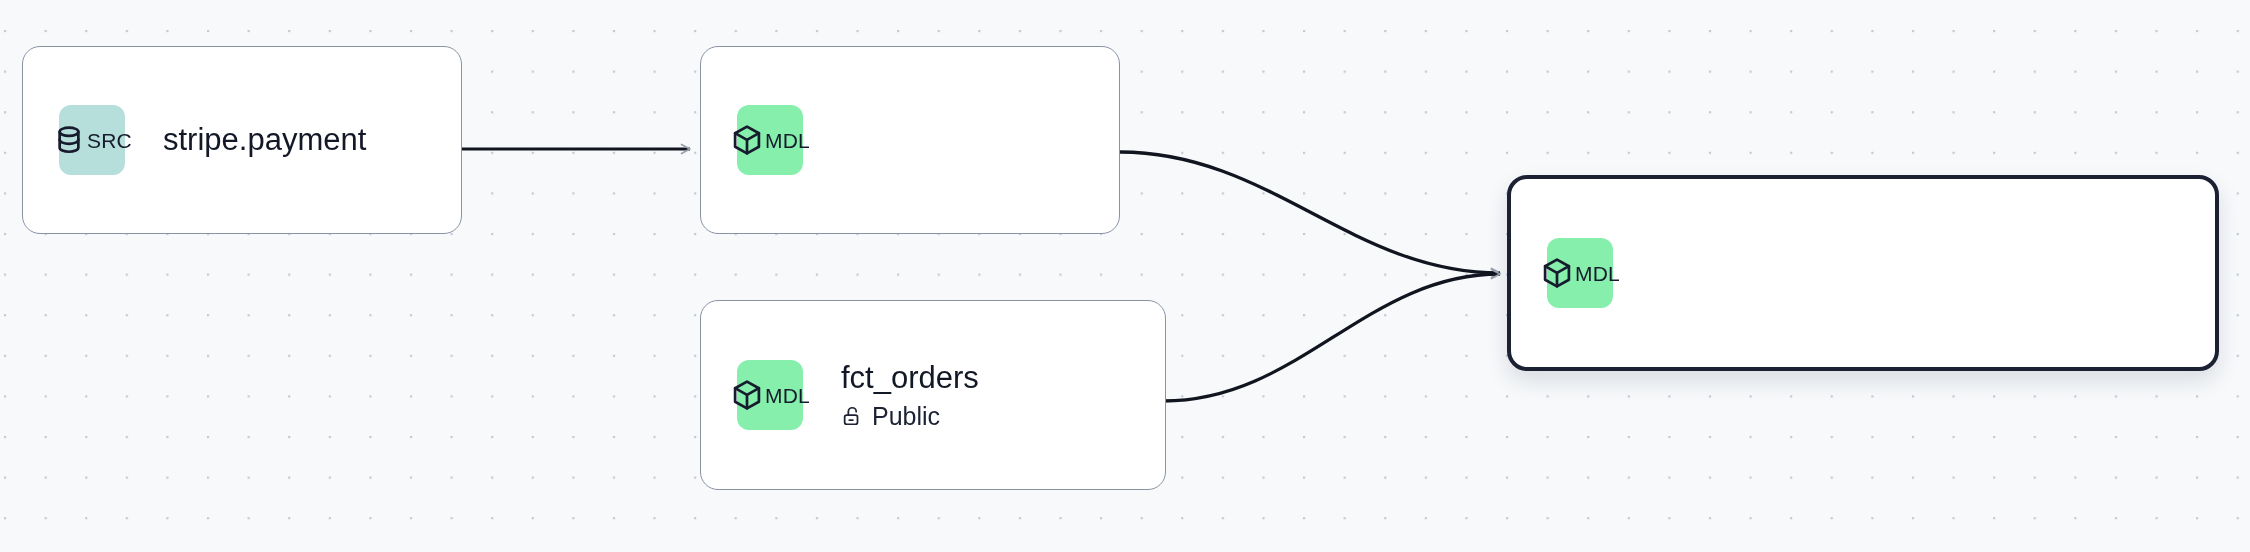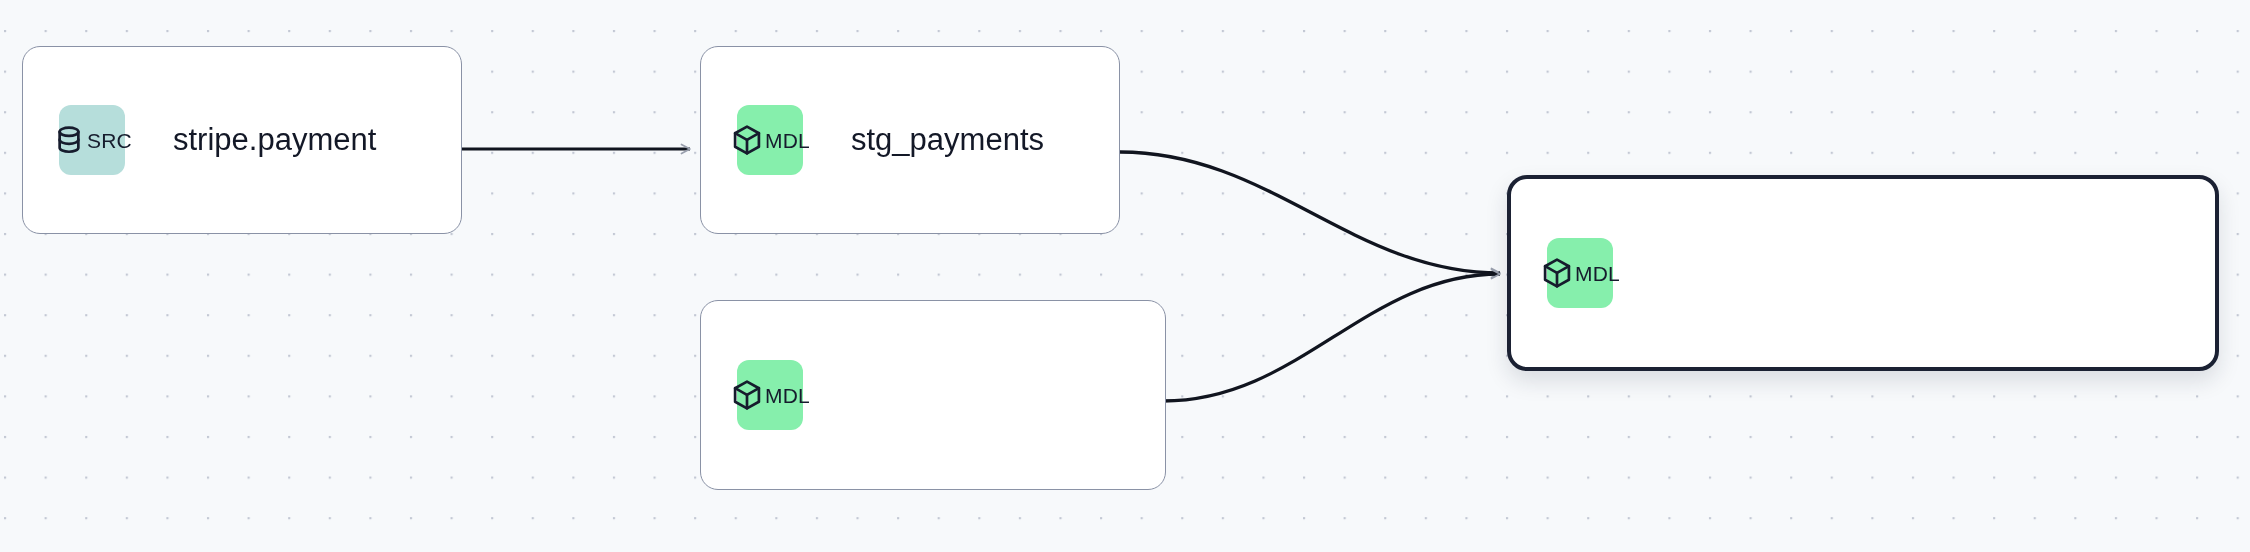--- a/index.html
+++ b/index.html
@@ -72,21 +72,21 @@
   .badge-text {
     font-size: 21px;
     line-height: 21px;
     letter-spacing: 0.2px;
     color: #161c2d;
     font-family: "Liberation Sans", sans-serif;
   }
 
   
   .label-block {
-    margin-left: 48px;
+    margin-left: 38px;
     display: flex;
     flex-direction: column;
     justify-content: center;
     gap: 4px;
   }
   .node-title {
     font-size: 31px;
     line-height: 38px;
     color: #131827;
     white-space: nowrap;
@@ -148,36 +148,46 @@
     <div class="badge mdl">
       <span>
         <svg width="34" height="34" viewBox="0 0 24 24" fill="none" stroke="#161c2d" stroke-width="1.9" stroke-linecap="round" stroke-linejoin="round">
           <path d="M12 2.6 L20.4 7.2 L20.4 16.8 L12 21.4 L3.6 16.8 L3.6 7.2 Z"></path>
           <path d="M3.6 7.2 L12 11.9 L20.4 7.2"></path>
           <path d="M12 11.9 L12 21.4"></path>
         </svg>
       </span>
       <span class="badge-text">MDL</span>
     </div>
-    <div class="label-block">
-      <div class="node-title">stg_payments</div>
-    </div>
   </div>
 
   <div class="node" id="node-fct">
     <div class="badge mdl">
       <span>
         <svg width="34" height="34" viewBox="0 0 24 24" fill="none" stroke="#161c2d" stroke-width="1.9" stroke-linecap="round" stroke-linejoin="round">
           <path d="M12 2.6 L20.4 7.2 L20.4 16.8 L12 21.4 L3.6 16.8 L3.6 7.2 Z"></path>
           <path d="M3.6 7.2 L12 11.9 L20.4 7.2"></path>
           <path d="M12 11.9 L12 21.4"></path>
         </svg>
       </span>
       <span class="badge-text">MDL</span>
     </div>
+    <div class="label-block">
+      <div class="node-title">fct_orders</div>
+      <div class="node-sub">
+        <span>
+          <svg width="22" height="22" viewBox="0 0 24 24" fill="none" stroke="#1c2233" stroke-width="1.9" stroke-linecap="round" stroke-linejoin="round">
+            <rect x="4" y="11" width="14" height="10" rx="2.2"></rect>
+            <path d="M8 11 V7.3 a4.3 4.3 0 0 1 8.6 0"></path>
+            <path d="M9 16.4 h4"></path>
+          </svg>
+        </span>
+        <span>Public</span>
+      </div>
+    </div>
   </div>
 
   <div class="node selected" id="node-agg">
     <div class="badge mdl">
       <span>
         <svg width="34" height="34" viewBox="0 0 24 24" fill="none" stroke="#161c2d" stroke-width="1.9" stroke-linecap="round" stroke-linejoin="round">
           <path d="M12 2.6 L20.4 7.2 L20.4 16.8 L12 21.4 L3.6 16.8 L3.6 7.2 Z"></path>
           <path d="M3.6 7.2 L12 11.9 L20.4 7.2"></path>
           <path d="M12 11.9 L12 21.4"></path>
         </svg>

